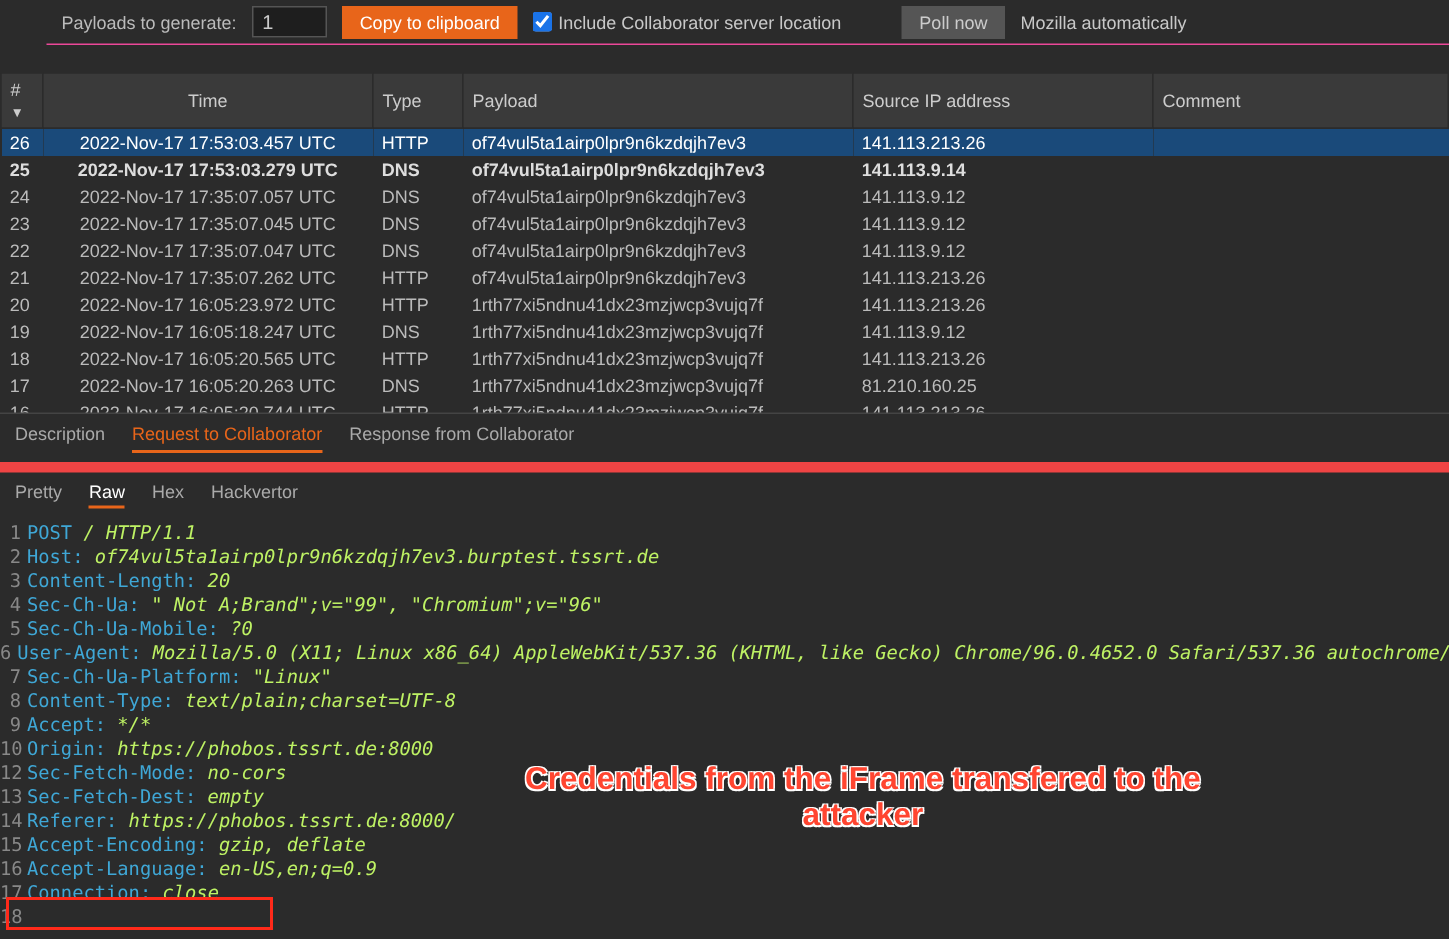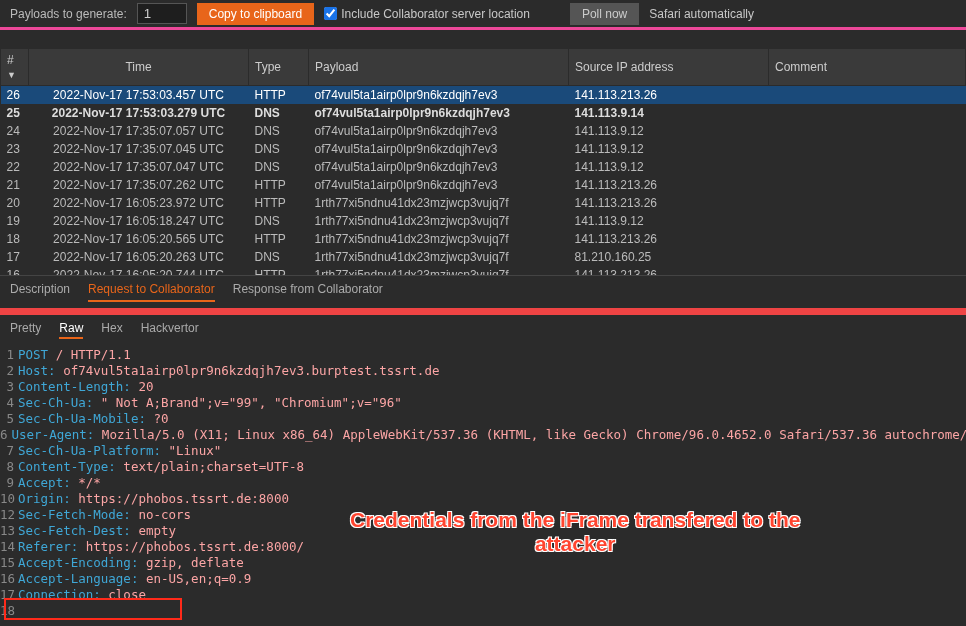--- a/index.html
+++ b/index.html
@@ -11,22 +11,23 @@
   width: 966px;
   height: 626px;
   overflow: hidden;
   position: relative;
 }
 .toolbar {
   display: flex;
   align-items: center;
   padding: 5px 10px;
   gap: 10px;
-  border-bottom: 3px solid #ec4899;
+  border-bottom: 1px solid #ec4899;
   height: 30px;
+  margin-left: 31px;
 }
 .toolbar label { color: #bbb; }
 .toolbar input[type="text"] {
   background: #1e1e1e;
   border: 1px solid #555;
   color: #ccc;
   padding: 2px 6px;
   width: 50px;
 }
 .btn-copy {
@@ -78,21 +79,21 @@
 .tabs1 span { color: #aaa; cursor: pointer; padding-bottom: 4px; }
 .tabs1 span.active { color: #e8651a; border-bottom: 2px solid #e8651a; }
 .tabs2 { display: flex; gap: 18px; padding: 6px 10px; }
 .tabs2 span { color: #aaa; cursor: pointer; padding-bottom: 2px; text-align: center; }
 .tabs2 span.active { color: #fff; border-bottom: 2px solid #e8651a; }
 .editor { font-family: "Consolas", monospace; font-size: 12.5px; line-height: 16px; padding: 2px 0 0 0; }
 .editor-row { display: flex; }
 .editor-row .ln { width: 18px; text-align: right; color: #888; padding-right: 4px; user-select: none; }
 .editor-row .code { white-space: pre; }
 .hdr-key { color: #3fa7d6; }
-.hdr-val { color: #fca5a5; }
+.hdr-val { color: #bef264; font-style: italic; }
 .method { color: #3fa7d6; }
 .annotation {
   position: absolute;
   left: 350px;
   top: 508px;
   font-size: 21px;
   font-weight: bold;
   color: #ff4530;
   text-shadow: -1px -1px 0 #fff, 1px -1px 0 #fff, -1px 1px 0 #fff, 1px 1px 0 #fff;
   text-align: center;
@@ -116,21 +117,21 @@
 <div class="toolbar">
   <label>Payloads to generate:</label>
   <input type="text" value="1" style="">
   <button class="btn-copy">Copy to clipboard</button>
   <span class="chk">
     <input type="checkbox" checked="" style="">
     <span>Include Collaborator server location</span>
   </span>
   <span style="flex:0 0 20px"></span>
   <button class="btn-poll">Poll now</button>
-  <span>Safari automatically</span>
+  <span>Mozilla automatically</span>
 </div>
 
 <div class="table-wrap">
   <table>
     <thead>
       <tr>
         <th class="col-num"><span>#</span> <span class="arrowdown">▼</span></th>
         <th class="col-time">Time</th>
         <th class="col-type">Type</th>
         <th class="col-payload">Payload</th>

